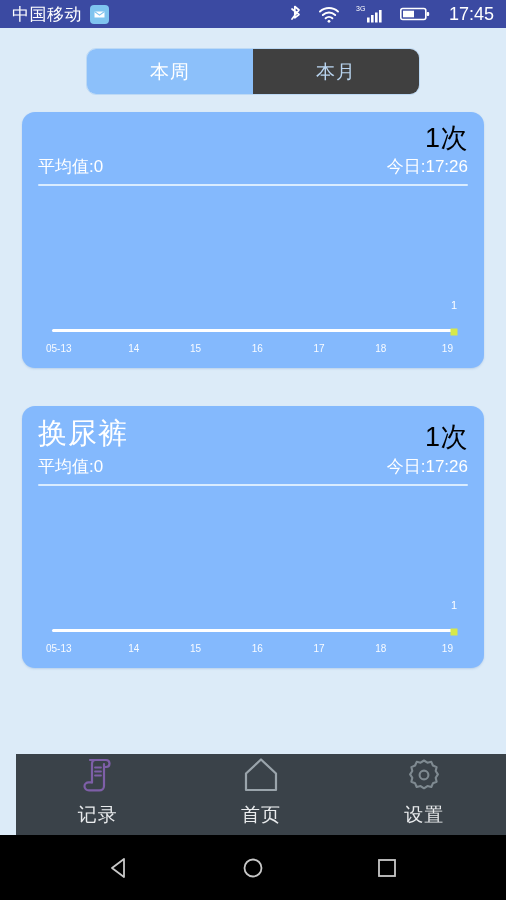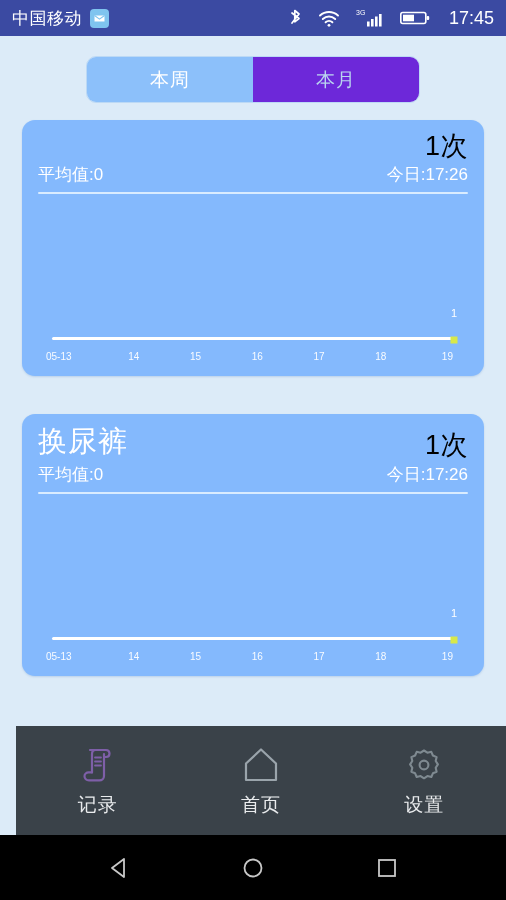--- a/index.html
+++ b/index.html
@@ -6,21 +6,21 @@
   html, body {
     width:506px; height:900px;
     font-family:"Liberation Sans", "DejaVu Sans", sans-serif;
     background:#000;
     overflow:hidden;
   }
   .phone { position:relative; width:506px; height:900px; background:#dcebf8; }
 
   
   .statusbar {
-    height:36px; background:#3b4aa2;
+    height:28px; background:#3b4aa2;
     display:flex; align-items:center; justify-content:space-between;
     padding:0 12px; color:#fff;
   }
   .status-left { display:flex; align-items:center; gap:8px; }
   .carrier { font-size:17px; letter-spacing:.5px; }
   .carrier-badge {
     width:19px; height:19px; border-radius:4px; background:#7fc4ef;
     display:flex; align-items:center; justify-content:center;
   }
   .carrier-badge svg { display:block; }
@@ -32,21 +32,21 @@
   .tabwrap { padding:20px 86px 0 86px; }
   .tabs {
     display:flex; height:47px; border-radius:10px; overflow:hidden;
     border:1px solid #bcd9f5;
   }
   .tab {
     flex:1; display:flex; align-items:center; justify-content:center;
     font-size:19px; letter-spacing:1px;text-align:right;
   }
   .tab.active { background:#8cc0fa; color:#ffffff; }
-  .tab.inactive { background:#6d28d9; color:#b9d4ef; }
+  .tab.inactive { background:#404040; color:#b9d4ef; }
 
   
   .cards { padding:17px 22px 0 22px; }
   .card {
     background:#84b9fd; border-radius:13px;
     padding:12px 16px 10px 16px;
     position:relative;
     box-shadow:0 1px 2px rgba(120,160,210,.35);
   }
   .card + .card { margin-top:38px; }
@@ -74,22 +74,22 @@
   .tick:first-child { transform:translateX(-6px); }
   .tick:last-child  { transform:translateX(5px); }
   .pt { position:absolute; width:7px; height:7px; background:#d8e84a; transform:translate(-50%,50%); }
   .pt-label {
     position:absolute; font-size:11px; color:#ffffff;
     transform:translate(-50%,-100%); white-space:nowrap;
   }
 
   
   .bottomnav {
-    position:absolute; left:16px; right:0; bottom:65px; height:109px;
-    background:#3a4249; display:flex; align-items:center;
+    position:absolute; left:16px; right:0; bottom:65px; height:81px;
+    background:#3a4249; display:flex; align-items:flex-start;
   }
   .navitem {
     flex:1; display:flex; flex-direction:column; align-items:center; gap:6px;
   }
   .navitem .navlabel { font-size:19px; color:#e9ebed; letter-spacing:1px; }
   .navitem svg { display:block; }
 
   
   .sysbar {
     position:absolute; left:0; right:0; bottom:0; height:65px; background:#000;

